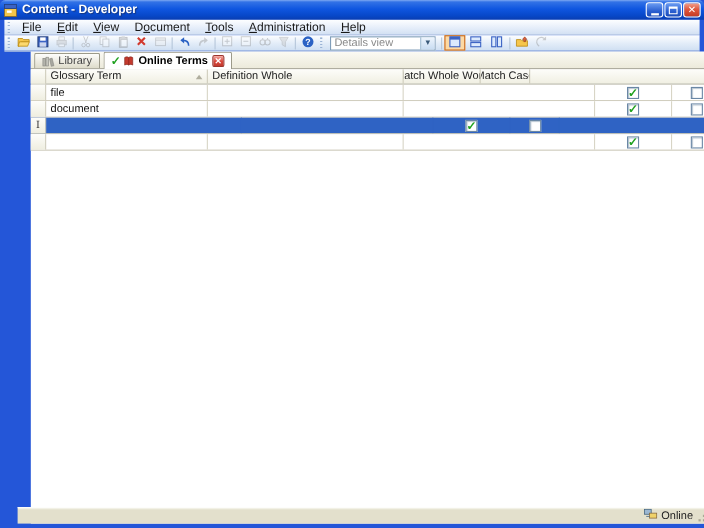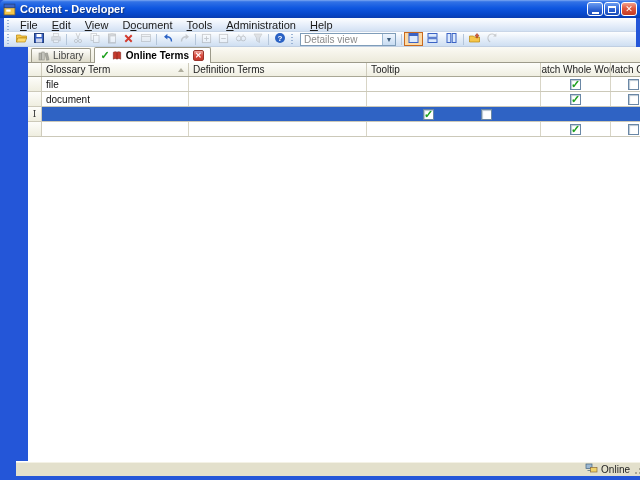--- a/index.html
+++ b/index.html
@@ -271,24 +271,21 @@
     </div>
 
     <div class="grid">
       <div class="ghead">
         <span class="rowhead"></span>
         <span class="hcell c1">
             <span>Glossary Term</span>
             <span class="sort-asc"></span>
           </span>
         <span class="hcell c2">
-            <span>Definition Terms</span>
-          </span>
-        <span class="hcell c3">
-            <span>Tooltip</span>
+            <span>Definition Whole</span>
           </span>
         <span class="hcell c4">
             <span>Match Whole Word</span>
           </span>
         <span class="hcell c5">
             <span>Match Case</span>
           </span>
       </div>
 
       <div class="grow">

